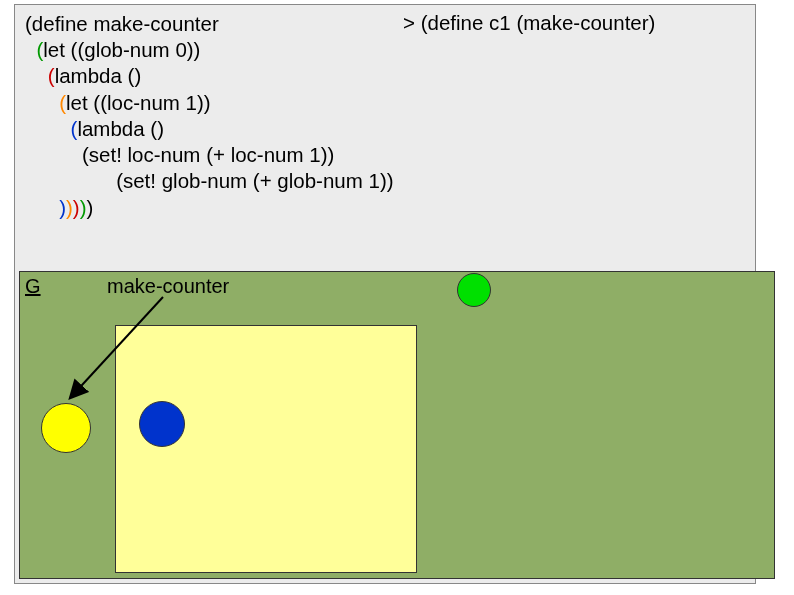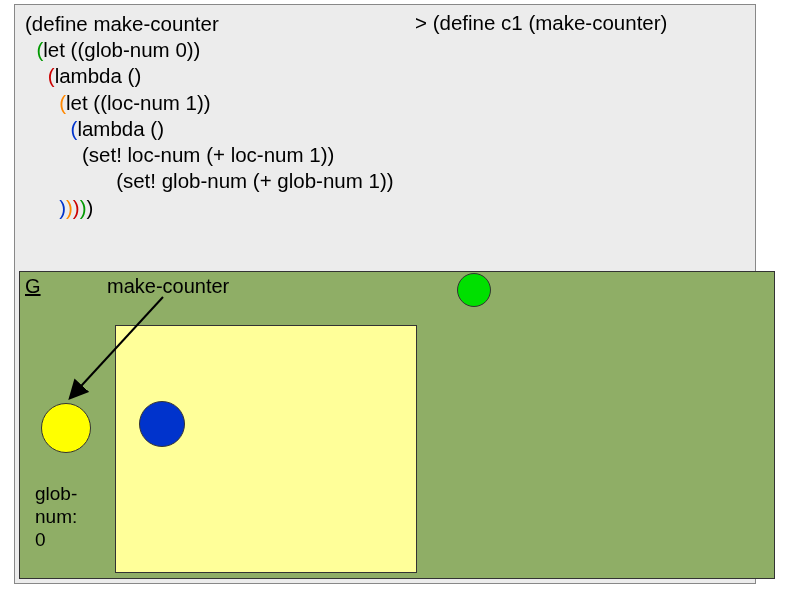--- a/index.html
+++ b/index.html
@@ -26,21 +26,21 @@
     position: absolute;
     left: 10px;
     top: 6px;
     line-height: 1.28;
     white-space: pre;
     font-size: 20.5px;
     color: #000;
   }
   .repl {
     position: absolute;
-    left: 400px;
+    left: 388px;
     top: 6px;
     font-size: 20.5px;
     color: #000;
   }
   .p-green  { color: #009900; }
   .p-red    { color: #cc0000; }
   .p-blue   { color: #0033cc; }
   .p-orange { color: #ff8800; }
 
   .env-g {
@@ -133,25 +133,20 @@
 
   <div class="repl">&gt; (define c1 (make-counter)</div>
 
   <div class="env-g"></div>
 
   <div class="g-label">G</div>
   <div class="mc-label">make-counter</div>
 
   <div class="inner-env"></div>
 
-  <div class="globnum">
-    <span>glob-</span><br>
-    <span>num:</span><br>
-    <span>0</span>
-  </div>
 
   <div class="circle c-yellow"></div>
   <div class="circle c-blue"></div>
   <div class="circle c-green"></div>
 
   <svg class="arrow" style="left:0;top:0" width="766" height="580">
     <defs>
       <marker id="ah" markerWidth="10" markerHeight="10" refX="8" refY="5" orient="auto">
         <path d="M0,0 L10,5 L0,10 z" fill="#000"></path>
       </marker>

